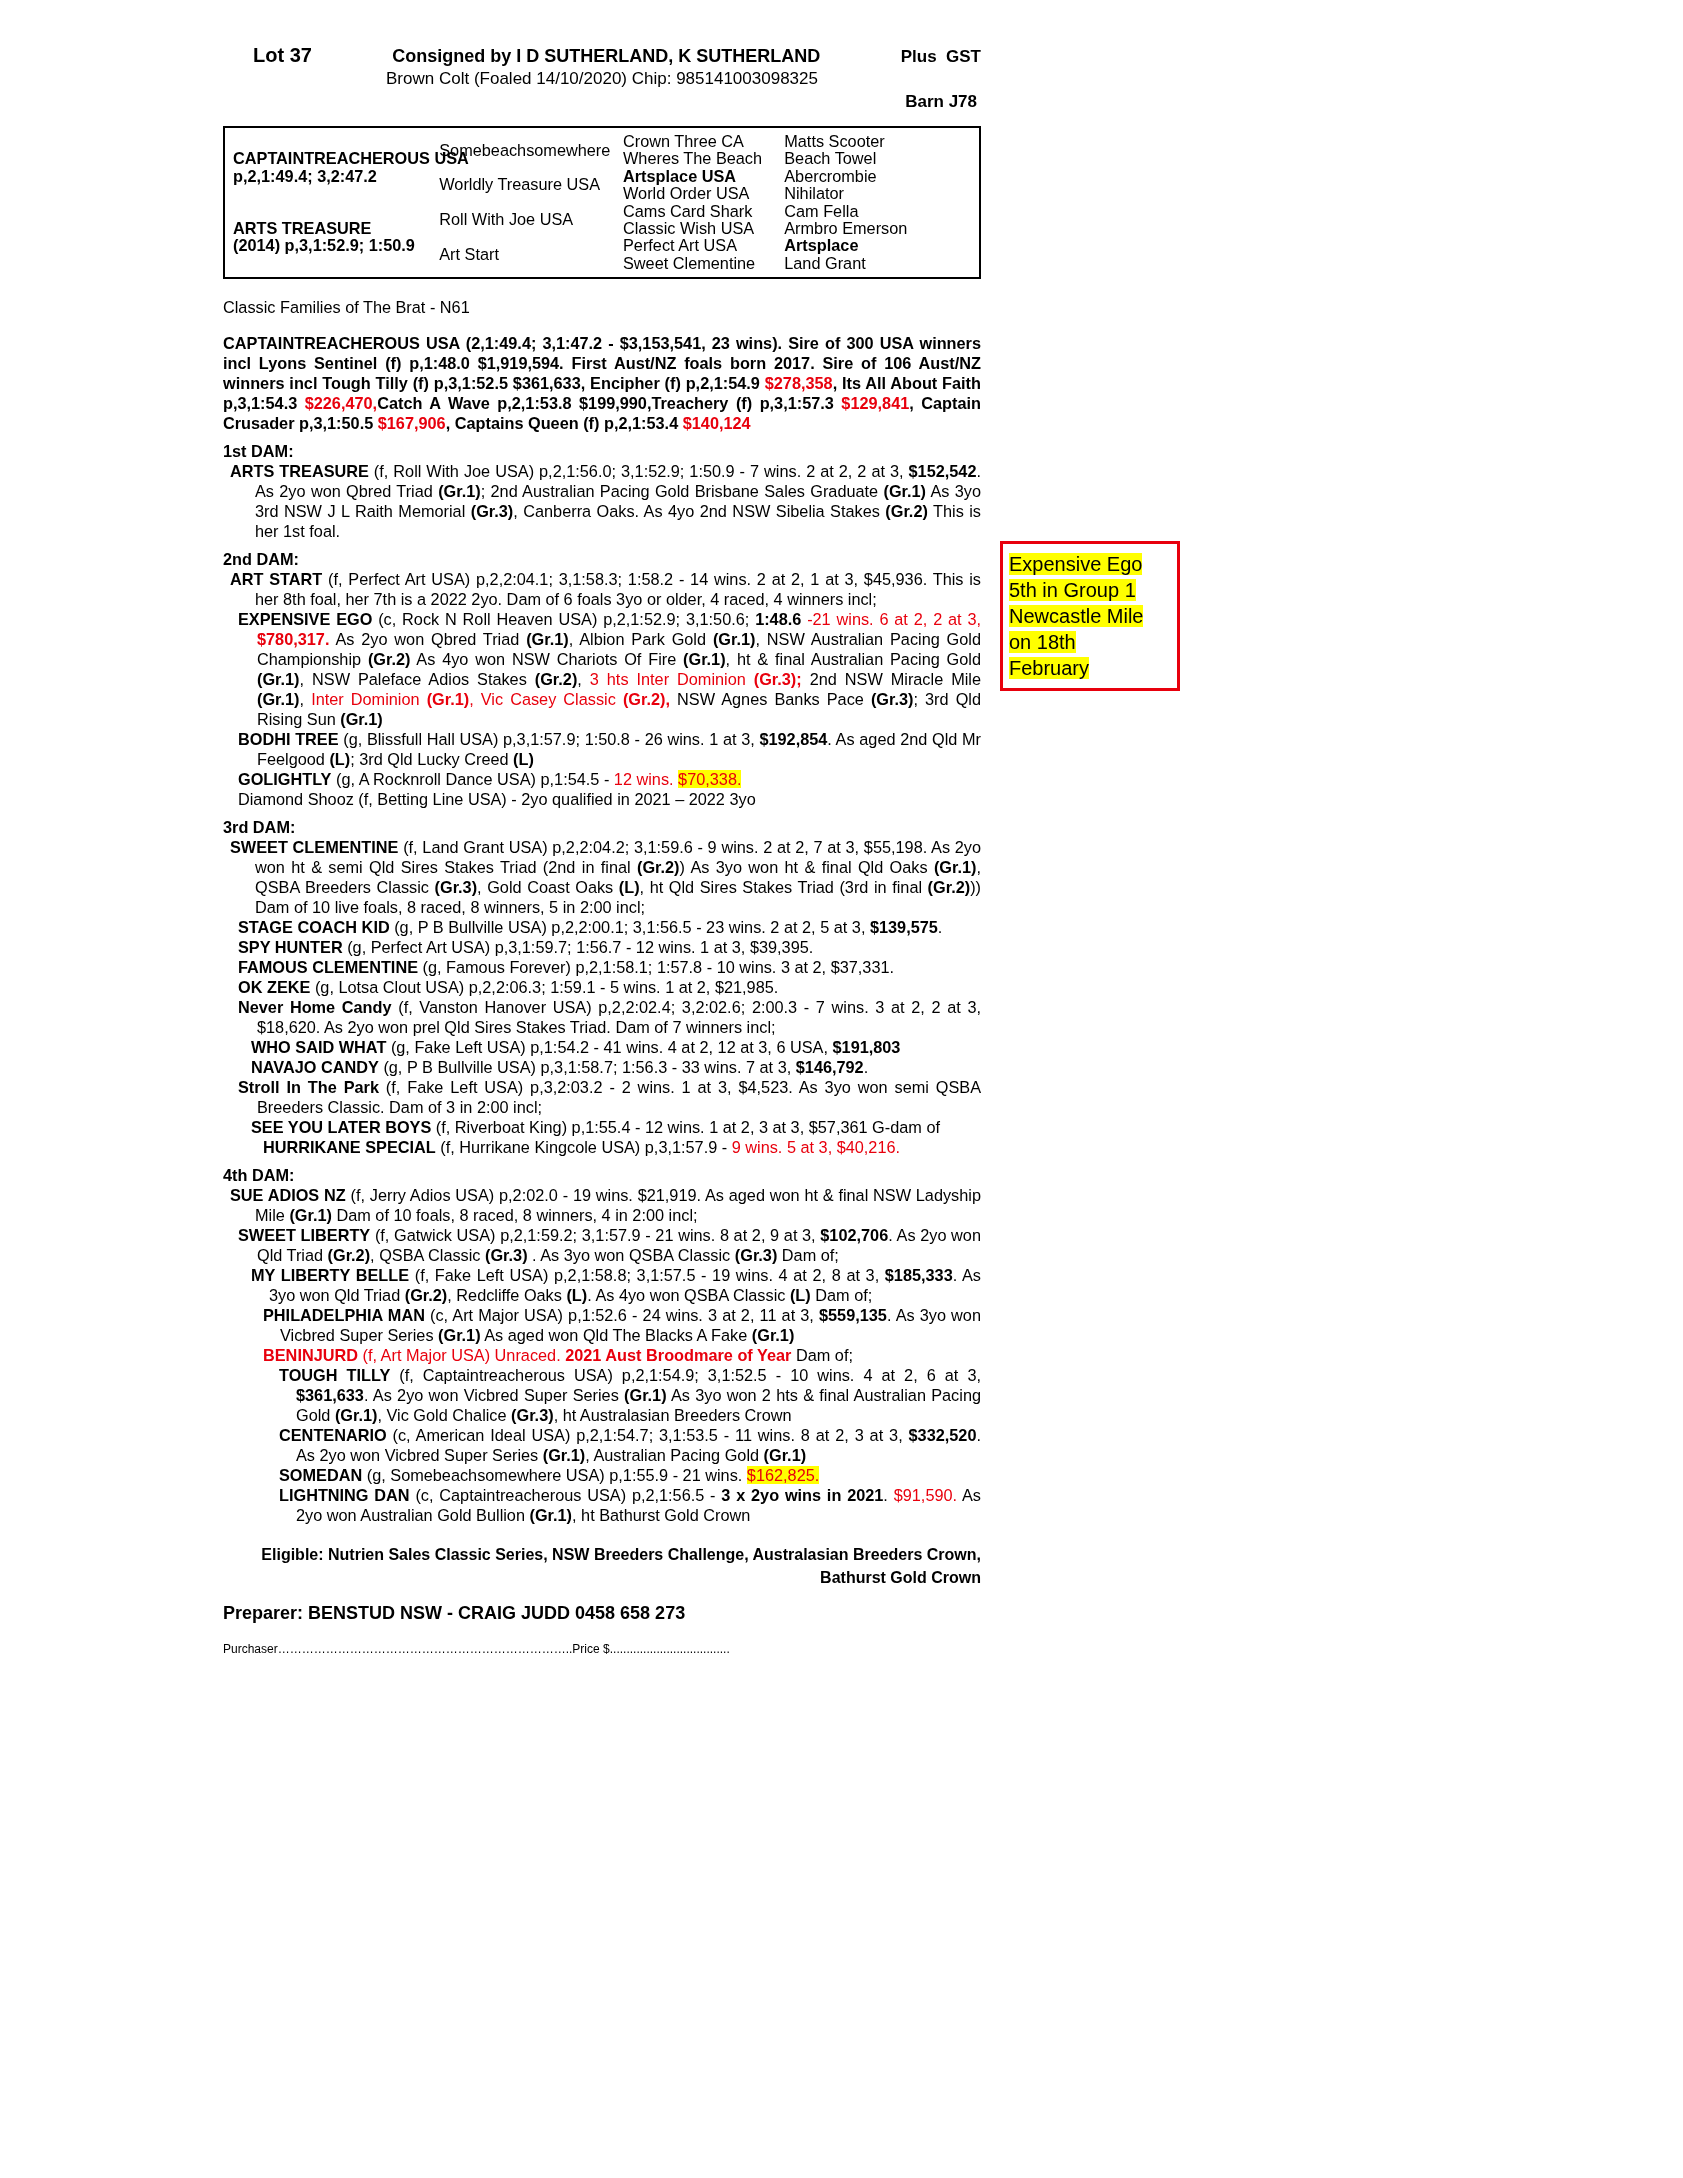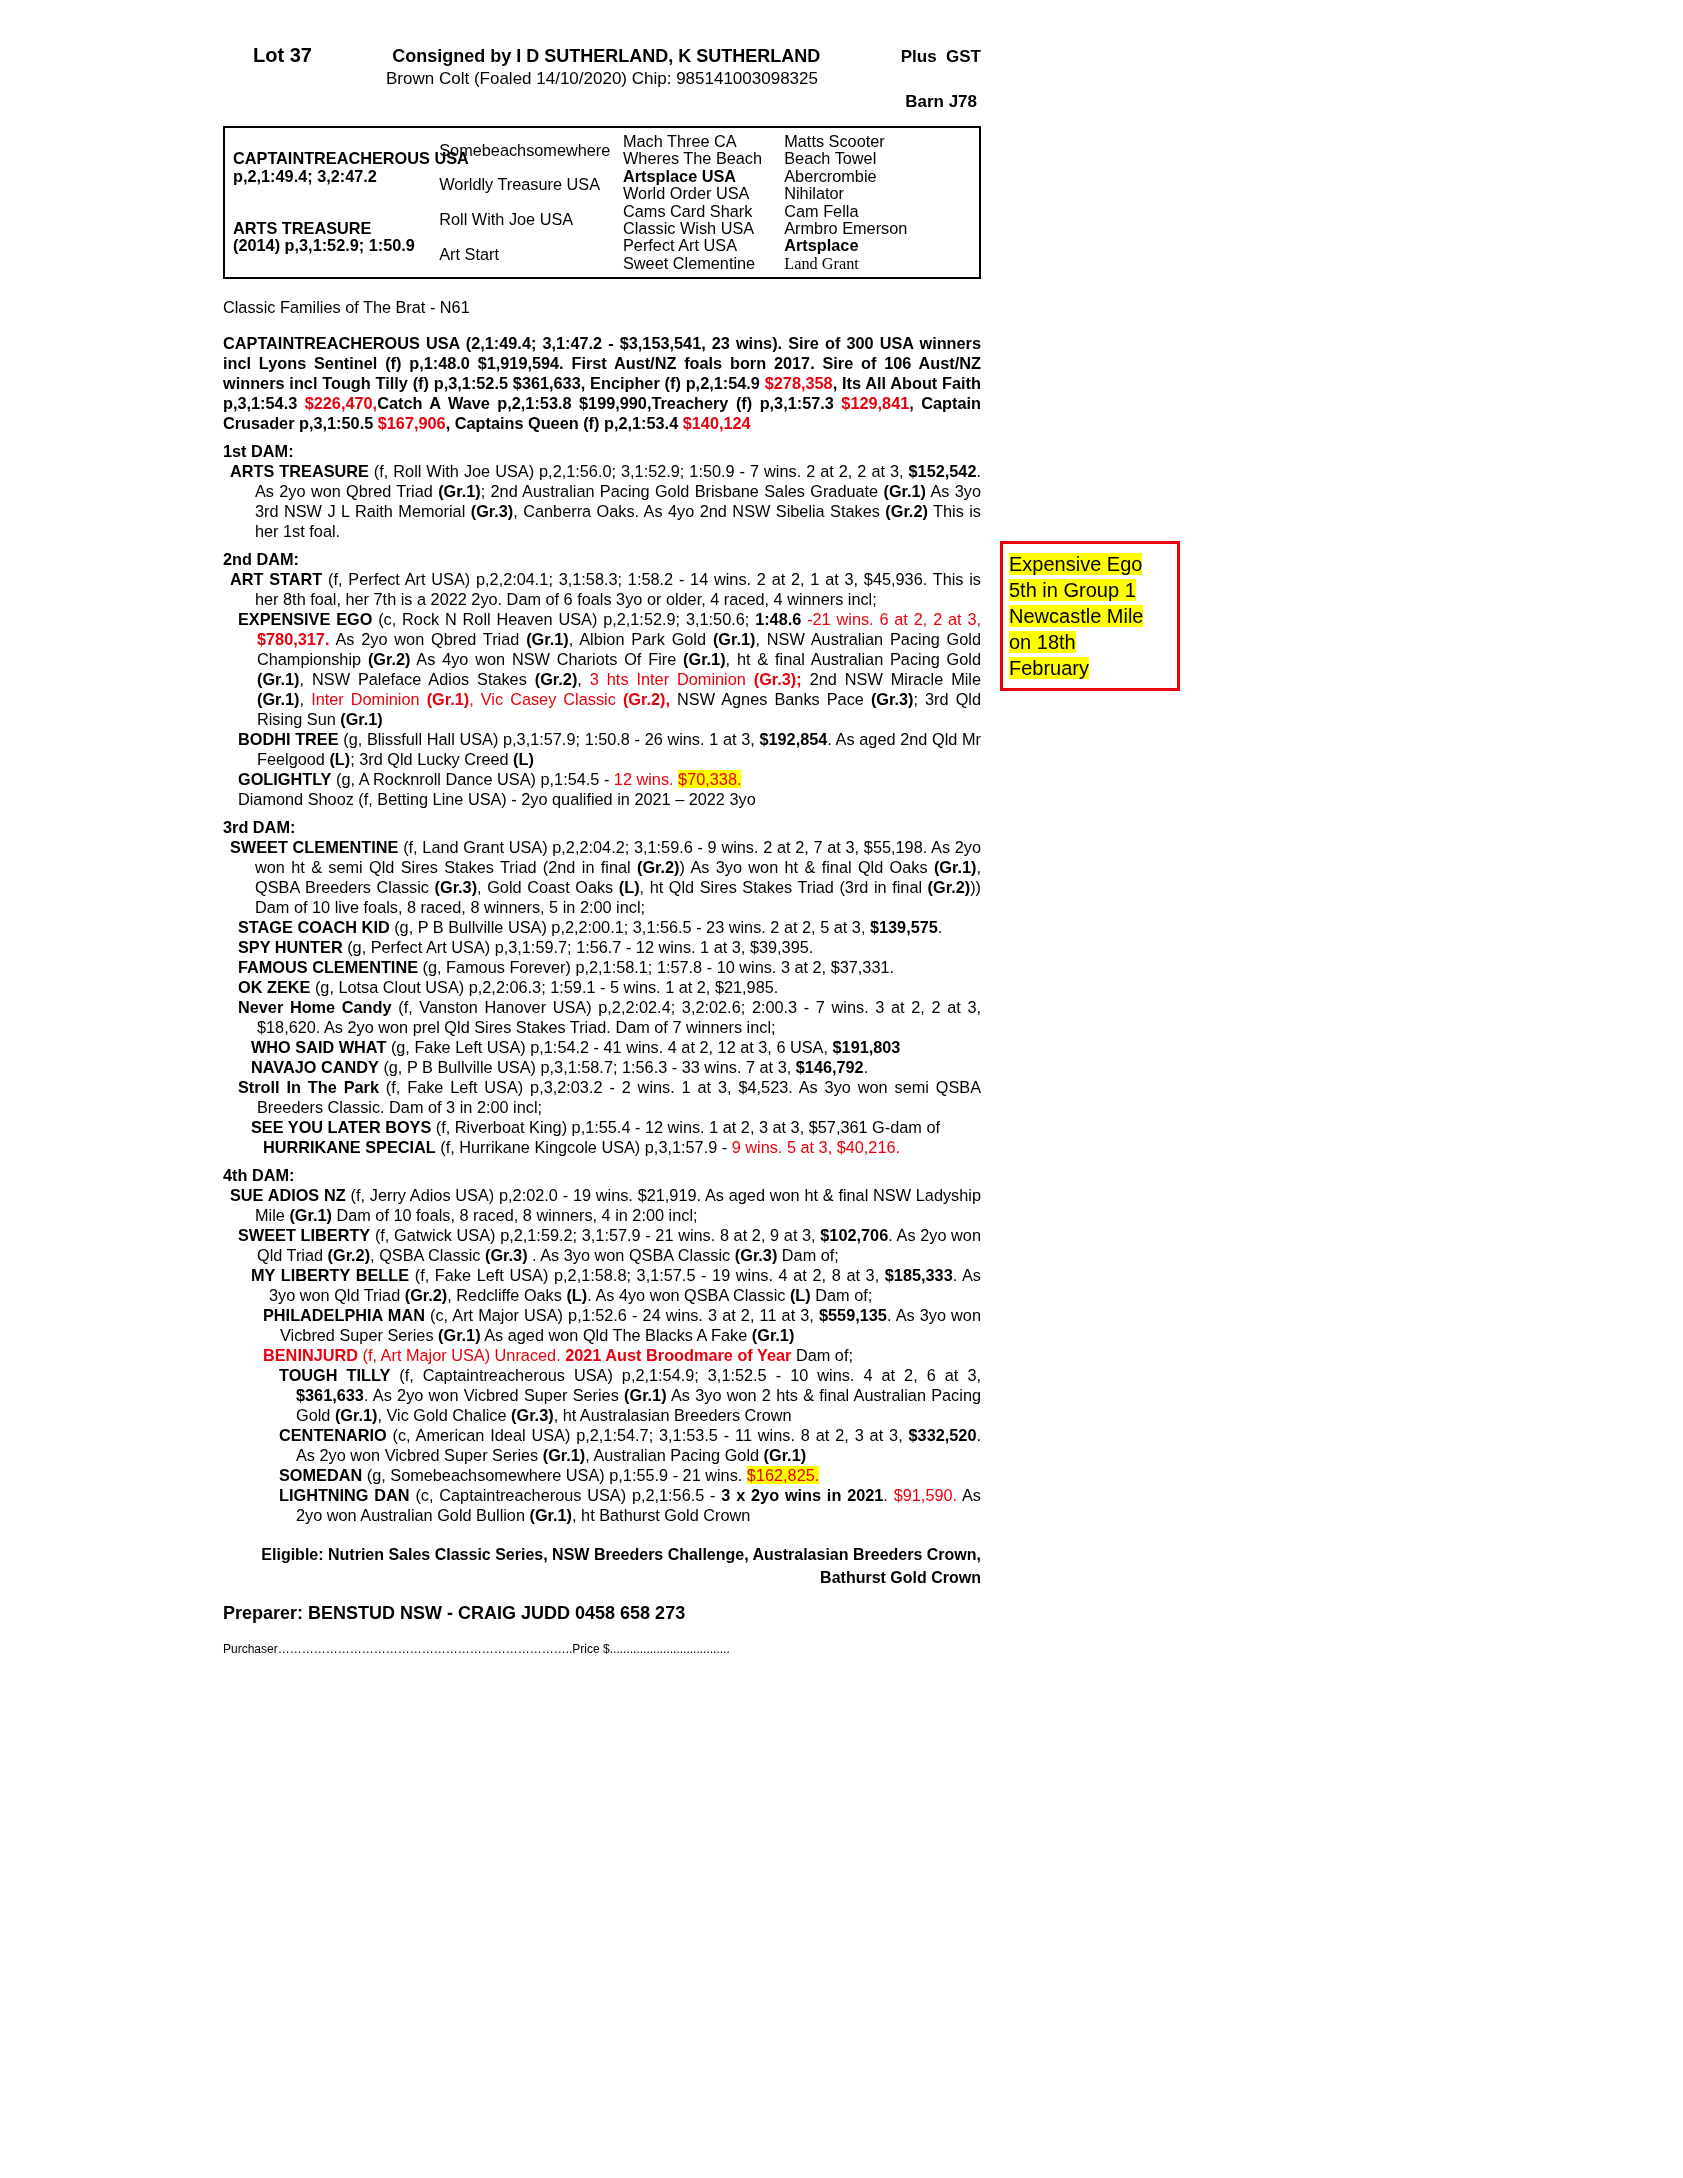--- a/index.html
+++ b/index.html
@@ -57,36 +57,36 @@
           <div class="b">p,2,1:49.4; 3,2:47.2</div>
         </div>
         <div class="ped-cell" style="grid-area: 5 / 1 / span 4;">
           <div class="b">ARTS TREASURE</div>
           <div class="b">(2014) p,3,1:52.9; 1:50.9</div>
         </div>
         <div class="ped-cell" style="grid-area: 1 / 2 / span 2;">Somebeachsomewhere</div>
         <div class="ped-cell" style="grid-area: 3 / 2 / span 2;">Worldly Treasure USA</div>
         <div class="ped-cell" style="grid-area: 5 / 2 / span 2;">Roll With Joe USA</div>
         <div class="ped-cell" style="grid-area: 7 / 2 / span 2;">Art Start</div>
-        <div class="ped-cell" style="grid-area: 1 / 3 / span 1;">Mach Three CA</div>
+        <div class="ped-cell" style="grid-area: 1 / 3 / span 1;">Crown Three CA</div>
         <div class="ped-cell" style="grid-area: 2 / 3 / span 1;">Wheres The Beach</div>
         <div class="ped-cell b" style="grid-area: 3 / 3 / span 1;">Artsplace USA</div>
         <div class="ped-cell" style="grid-area: 4 / 3 / span 1;">World Order USA</div>
         <div class="ped-cell" style="grid-area: 5 / 3 / span 1;">Cams Card Shark</div>
         <div class="ped-cell" style="grid-area: 6 / 3 / span 1;">Classic Wish USA</div>
         <div class="ped-cell" style="grid-area: 7 / 3 / span 1;">Perfect Art USA</div>
         <div class="ped-cell" style="grid-area: 8 / 3 / span 1;">Sweet Clementine</div>
         <div class="ped-cell" style="grid-area: 1 / 4 / span 1;">Matts Scooter</div>
         <div class="ped-cell" style="grid-area: 2 / 4 / span 1;">Beach Towel</div>
         <div class="ped-cell" style="grid-area: 3 / 4 / span 1;">Abercrombie</div>
         <div class="ped-cell" style="grid-area: 4 / 4 / span 1;">Nihilator</div>
         <div class="ped-cell" style="grid-area: 5 / 4 / span 1;">Cam Fella</div>
         <div class="ped-cell" style="grid-area: 6 / 4 / span 1;">Armbro Emerson</div>
         <div class="ped-cell b" style="grid-area: 7 / 4 / span 1;">Artsplace</div>
-        <div class="ped-cell" style="grid-area: 8 / 4 / span 1; font-family: Liberation Serif, serif;">Land Grant</div>
+        <div class="ped-cell" style="grid-area: 8 / 4 / span 1;">Land Grant</div>
       </div>
 
     <div>
         <div class="blk cf lvl0"><span class="run">Classic Families of The Brat - N61</span></div>
         <div class="blk sire lvl0"><span class="run">CAPTAINTREACHEROUS USA (2,1:49.4; 3,1:47.2 - $3,153,541, 23 wins). Sire of 300 USA winners incl Lyons Sentinel (f) p,1:48.0 $1,919,594. First Aust/NZ foals born 2017. Sire of 106 Aust/NZ winners incl Tough Tilly (f) p,3,1:52.5 $361,633, Encipher (f) p,2,1:54.9 </span><span class="run red">$278,358</span><span class="run">, Its All About Faith p,3,1:54.3 </span><span class="run red">$226,470,</span><span class="run">Catch A Wave p,2,1:53.8 $199,990,Treachery (f) p,3,1:57.3 </span><span class="run red">$129,841</span><span class="run">, Captain Crusader p,3,1:50.5 </span><span class="run red">$167,906</span><span class="run">, Captains Queen (f) p,2,1:53.4 </span><span class="run red">$140,124</span></div>
         <div class="blk hd lvl0"><span class="run b">1st DAM:</span></div>
         <div class="blk  lvl1"><span class="run b">ARTS TREASURE</span><span class="run"> (f, Roll With Joe USA) p,2,1:56.0; 3,1:52.9; 1:50.9 - 7 wins. 2 at 2, 2 at 3, </span><span class="run b">$152,542</span><span class="run">. As 2yo won Qbred Triad </span><span class="run b">(Gr.1)</span><span class="run">; 2nd Australian Pacing Gold Brisbane Sales Graduate </span><span class="run b">(Gr.1)</span><span class="run"> As 3yo 3rd NSW J L Raith Memorial </span><span class="run b">(Gr.3)</span><span class="run">, Canberra Oaks. As 4yo 2nd NSW Sibelia Stakes </span><span class="run b">(Gr.2)</span><span class="run"> This is her 1st foal.</span></div>
         <div class="blk hd lvl0"><span class="run b">2nd DAM:</span></div>
         <div class="blk  lvl1"><span class="run b">ART START</span><span class="run"> (f, Perfect Art USA) p,2,2:04.1; 3,1:58.3; 1:58.2 - 14 wins. 2 at 2, 1 at 3, $45,936. This is her 8th foal, her 7th is a 2022 2yo. Dam of 6 foals 3yo or older, 4 raced, 4 winners incl;</span></div>
         <div class="blk  lvl2"><span class="run b">EXPENSIVE EGO</span><span class="run"> (c, Rock N Roll Heaven USA) p,2,1:52.9; 3,1:50.6; </span><span class="run b">1:48.6</span><span class="run"> </span><span class="run red">-21 wins. 6 at 2, 2 at 3, </span><span class="run b red">$780,317.</span><span class="run"> As 2yo won Qbred Triad </span><span class="run b">(Gr.1)</span><span class="run">, Albion Park Gold </span><span class="run b">(Gr.1)</span><span class="run">, NSW Australian Pacing Gold Championship </span><span class="run b">(Gr.2)</span><span class="run"> As 4yo won NSW Chariots Of Fire </span><span class="run b">(Gr.1)</span><span class="run">, ht &amp; final Australian Pacing Gold </span><span class="run b">(Gr.1)</span><span class="run">, NSW Paleface Adios Stakes </span><span class="run b">(Gr.2)</span><span class="run">, </span><span class="run red">3 hts Inter Dominion </span><span class="run b red">(Gr.3);</span><span class="run"> 2nd NSW Miracle Mile </span><span class="run b">(Gr.1)</span><span class="run">, </span><span class="run red">Inter Dominion </span><span class="run b red">(Gr.1)</span><span class="run red">, Vic Casey Classic </span><span class="run b red">(Gr.2),</span><span class="run"> NSW Agnes Banks Pace </span><span class="run b">(Gr.3)</span><span class="run">; 3rd Qld Rising Sun </span><span class="run b">(Gr.1)</span></div>

